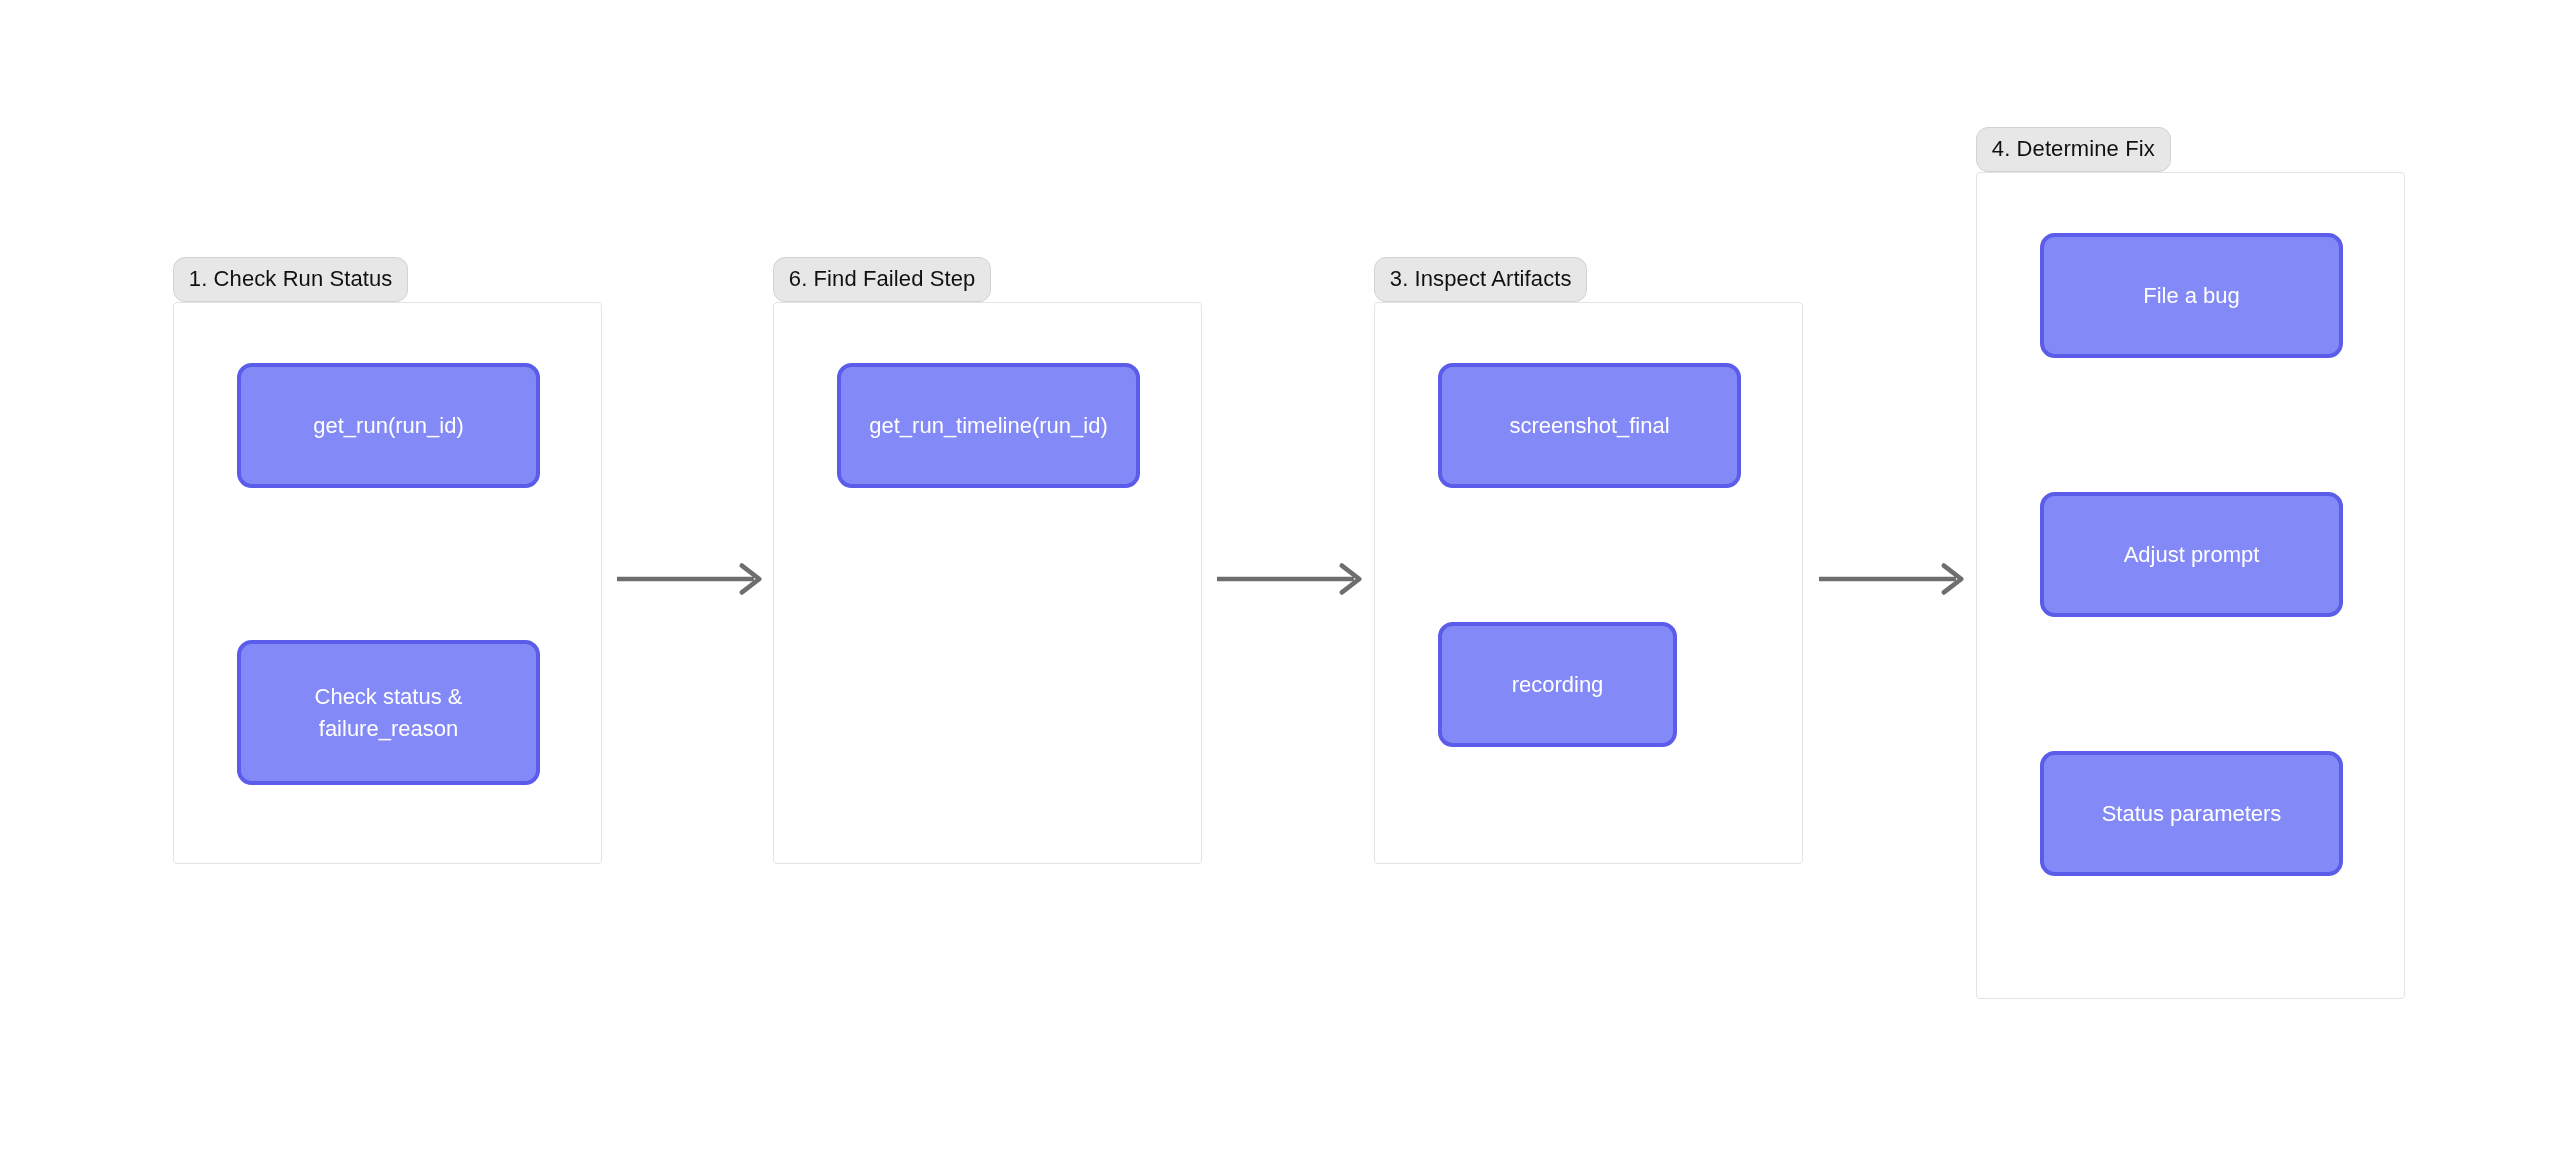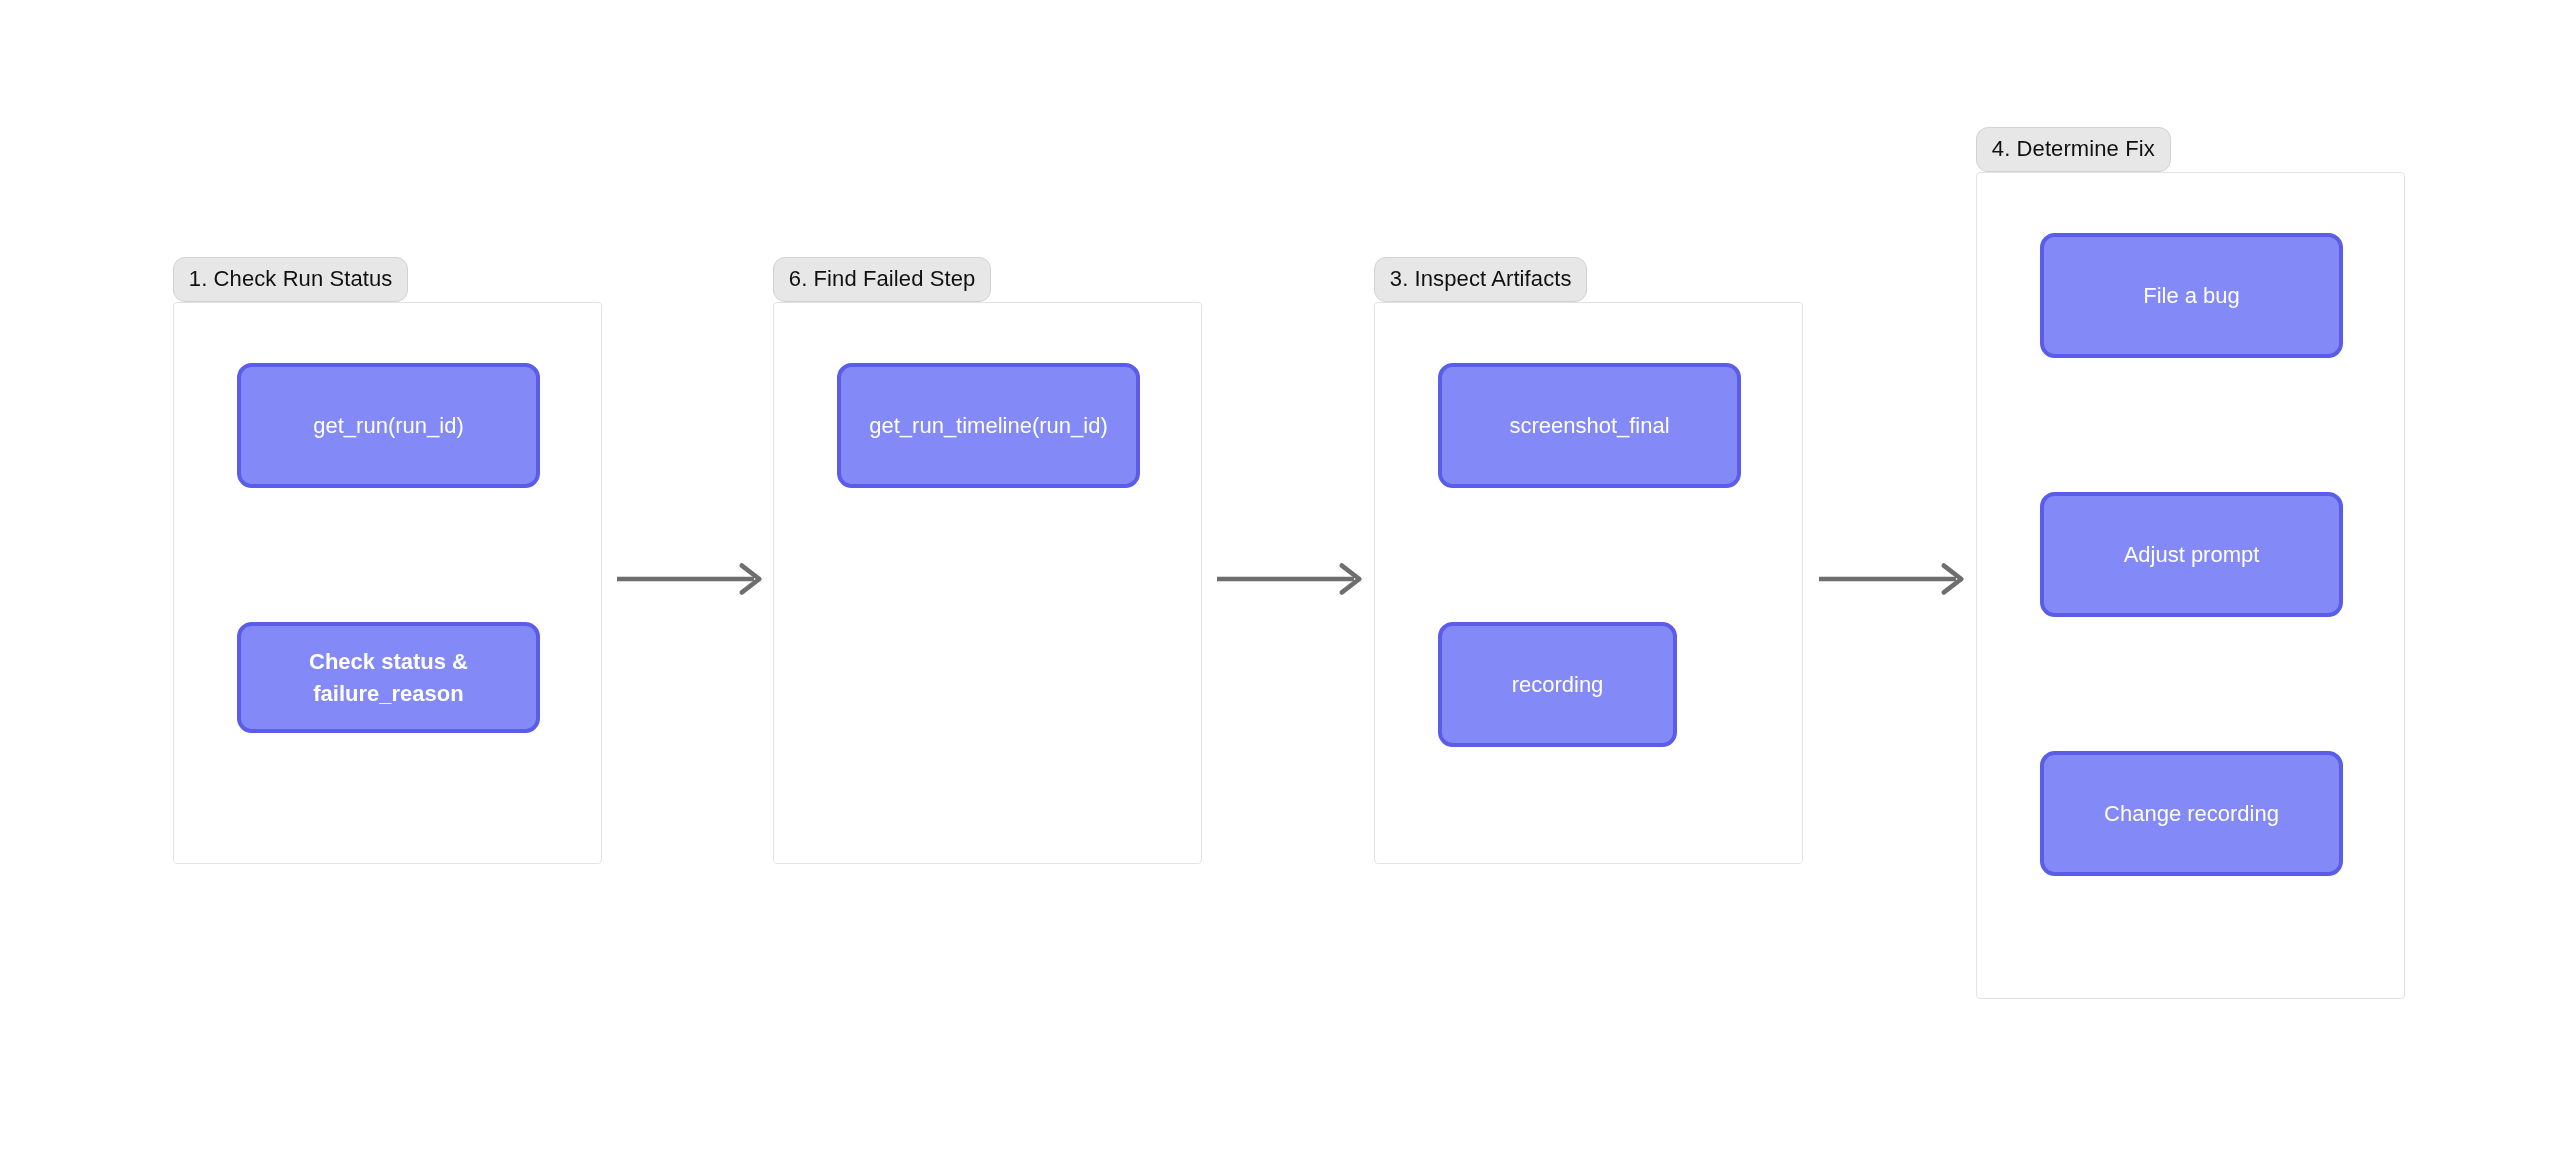--- a/index.html
+++ b/index.html
@@ -82,21 +82,21 @@
 <body>
 
 <div id="canvas">
 
   <div class="group" style="left:173px; top:257px; width:429px; height:607px;">
     <div class="group-label">1. Check Run Status</div>
     <div class="group-box" style="top:45px; width:429px; height:562px;">
       <div class="node" style="left:63px; top:60px; width:303px; height:125px;">
         <span>get_run(run_id)</span>
       </div>
-      <div class="node" style="left:63px; top:319px; width:303px; height:111px;font-weight:bold;">
+      <div class="node" style="left:63px; top:337px; width:303px; height:145px;">
         <span>Check status &amp;
 failure_reason</span>
       </div>
     </div>
   </div>
 
   <div class="arrow" style="left:617px; top:562px; width:149px; height:34px;">
     <svg width="149" height="34" viewBox="0 0 222 50">
       <line x1="0" y1="25" x2="204" y2="25" stroke="#6e6e6e" stroke-width="7"></line>
       <polyline points="186,5 212,25 186,45" fill="none" stroke="#6e6e6e" stroke-width="7" stroke-linecap="round" stroke-linejoin="round"></polyline>
@@ -141,19 +141,19 @@
   <div class="group" style="left:1976px; top:127px; width:429px; height:872px;">
     <div class="group-label">4. Determine Fix</div>
     <div class="group-box" style="top:45px; width:429px; height:827px;">
       <div class="node" style="left:63px; top:60px; width:303px; height:125px;">
         <span>File a bug</span>
       </div>
       <div class="node" style="left:63px; top:319px; width:303px; height:125px;">
         <span>Adjust prompt</span>
       </div>
       <div class="node" style="left:63px; top:578px; width:303px; height:125px;">
-        <span>Change recording</span>
+        <span>Status parameters</span>
       </div>
     </div>
   </div>
 
 </div>
 
 
 </body></html>

